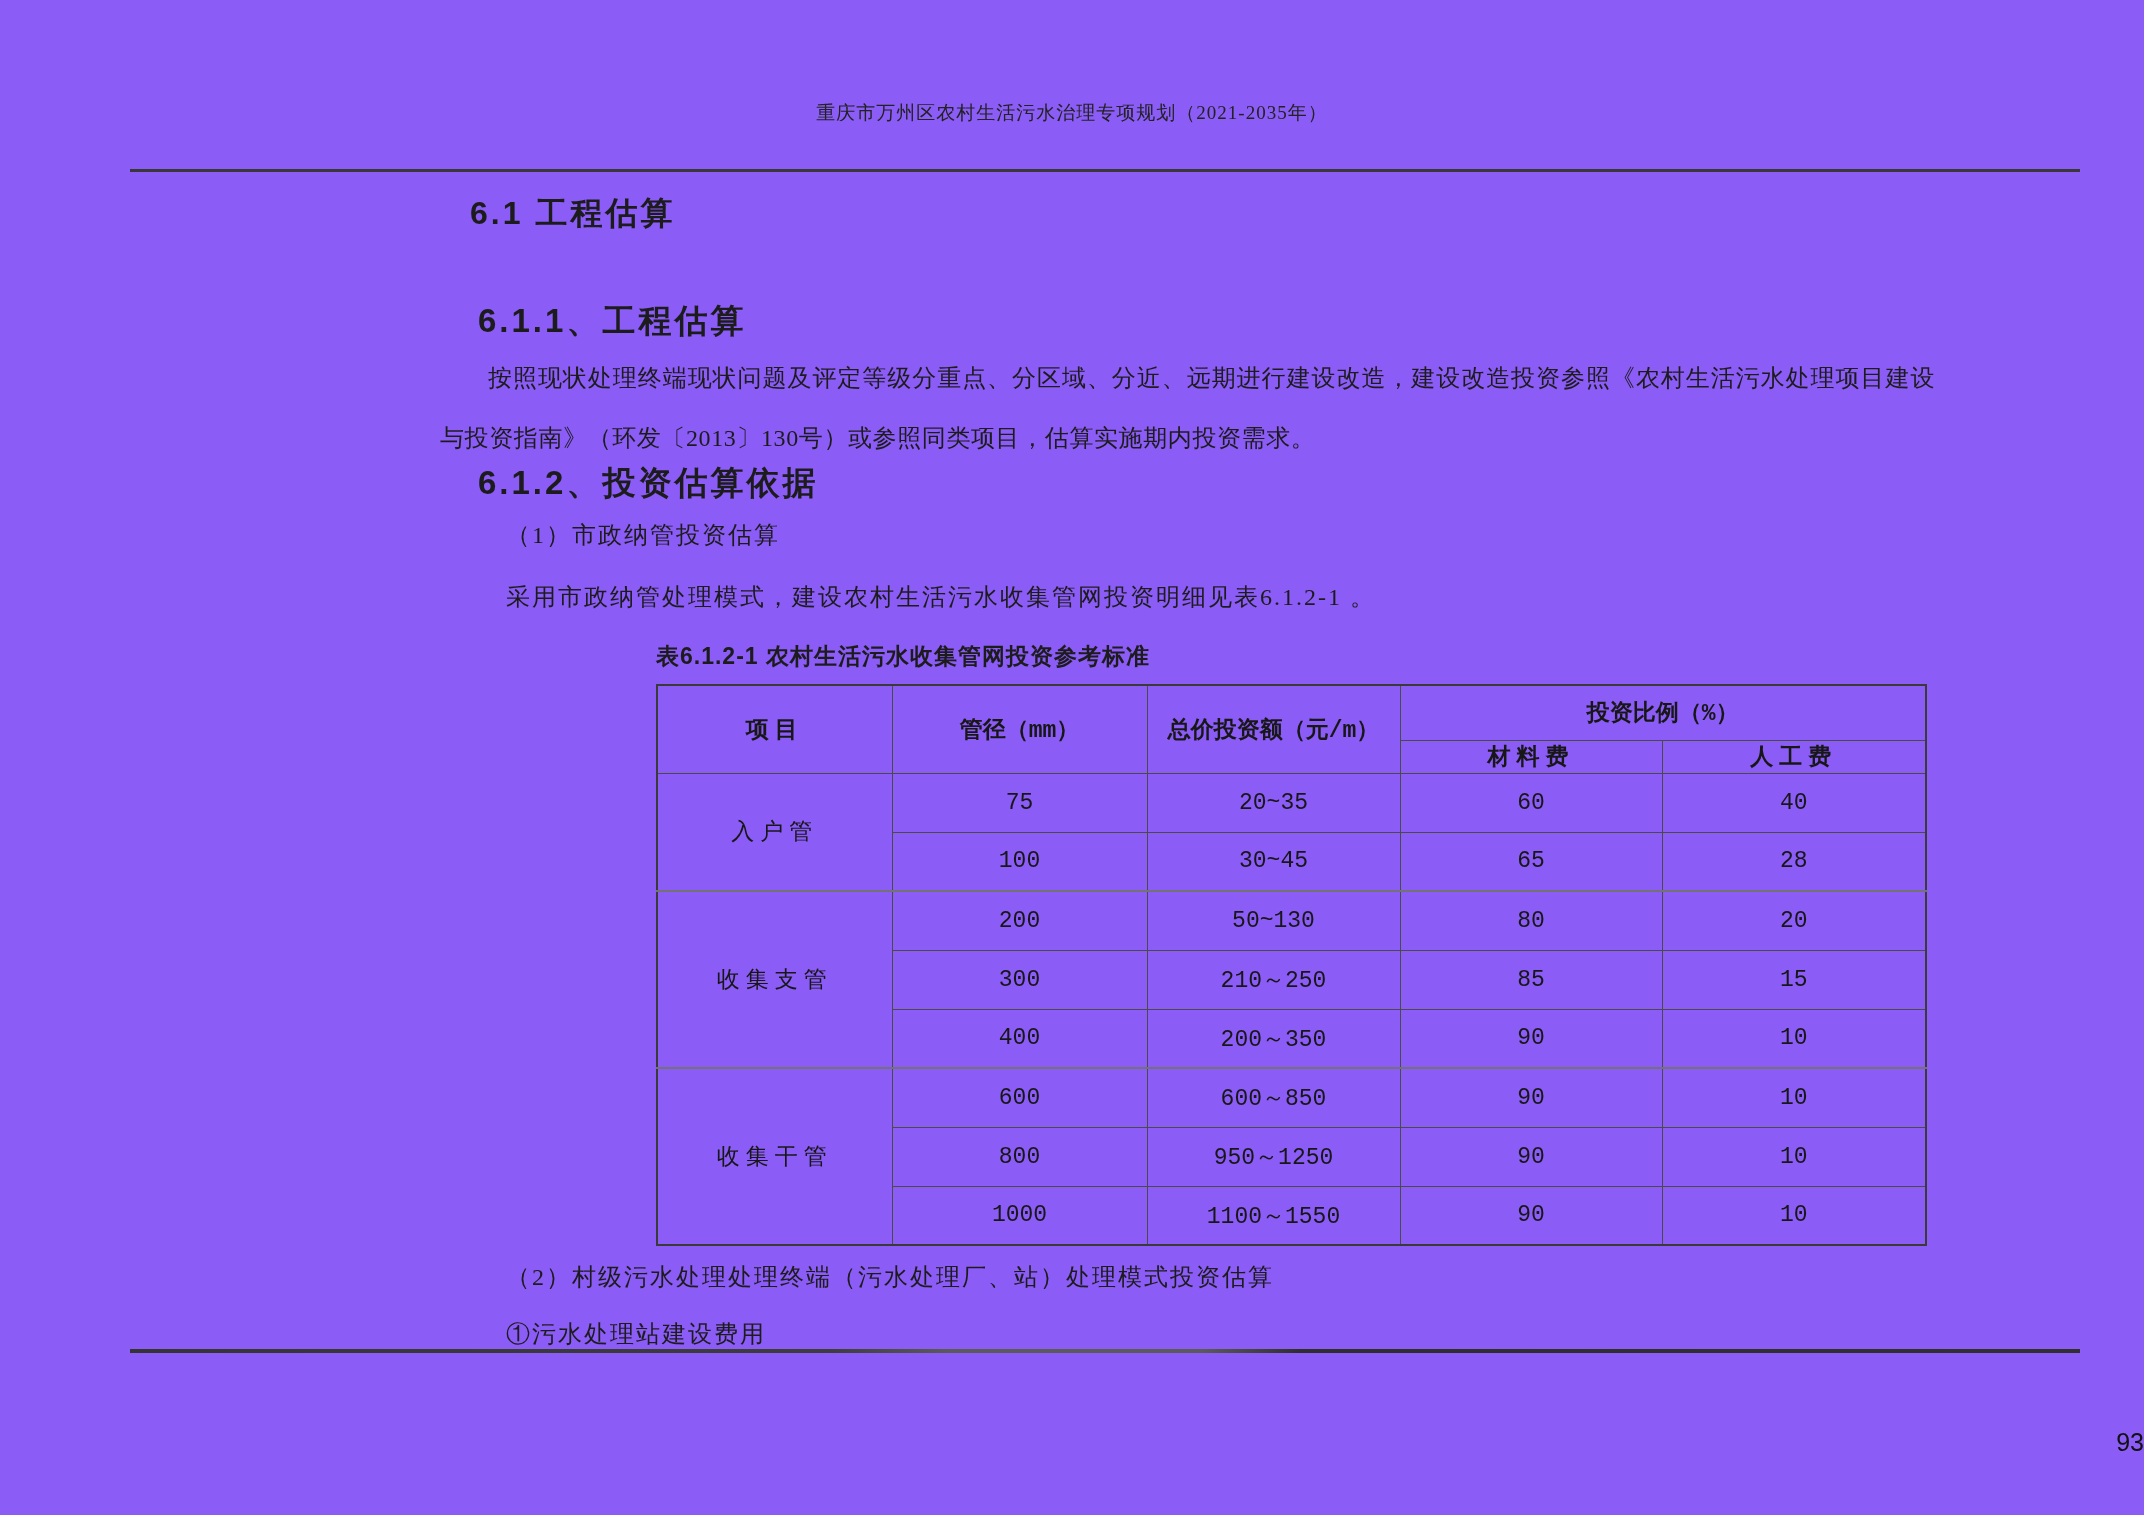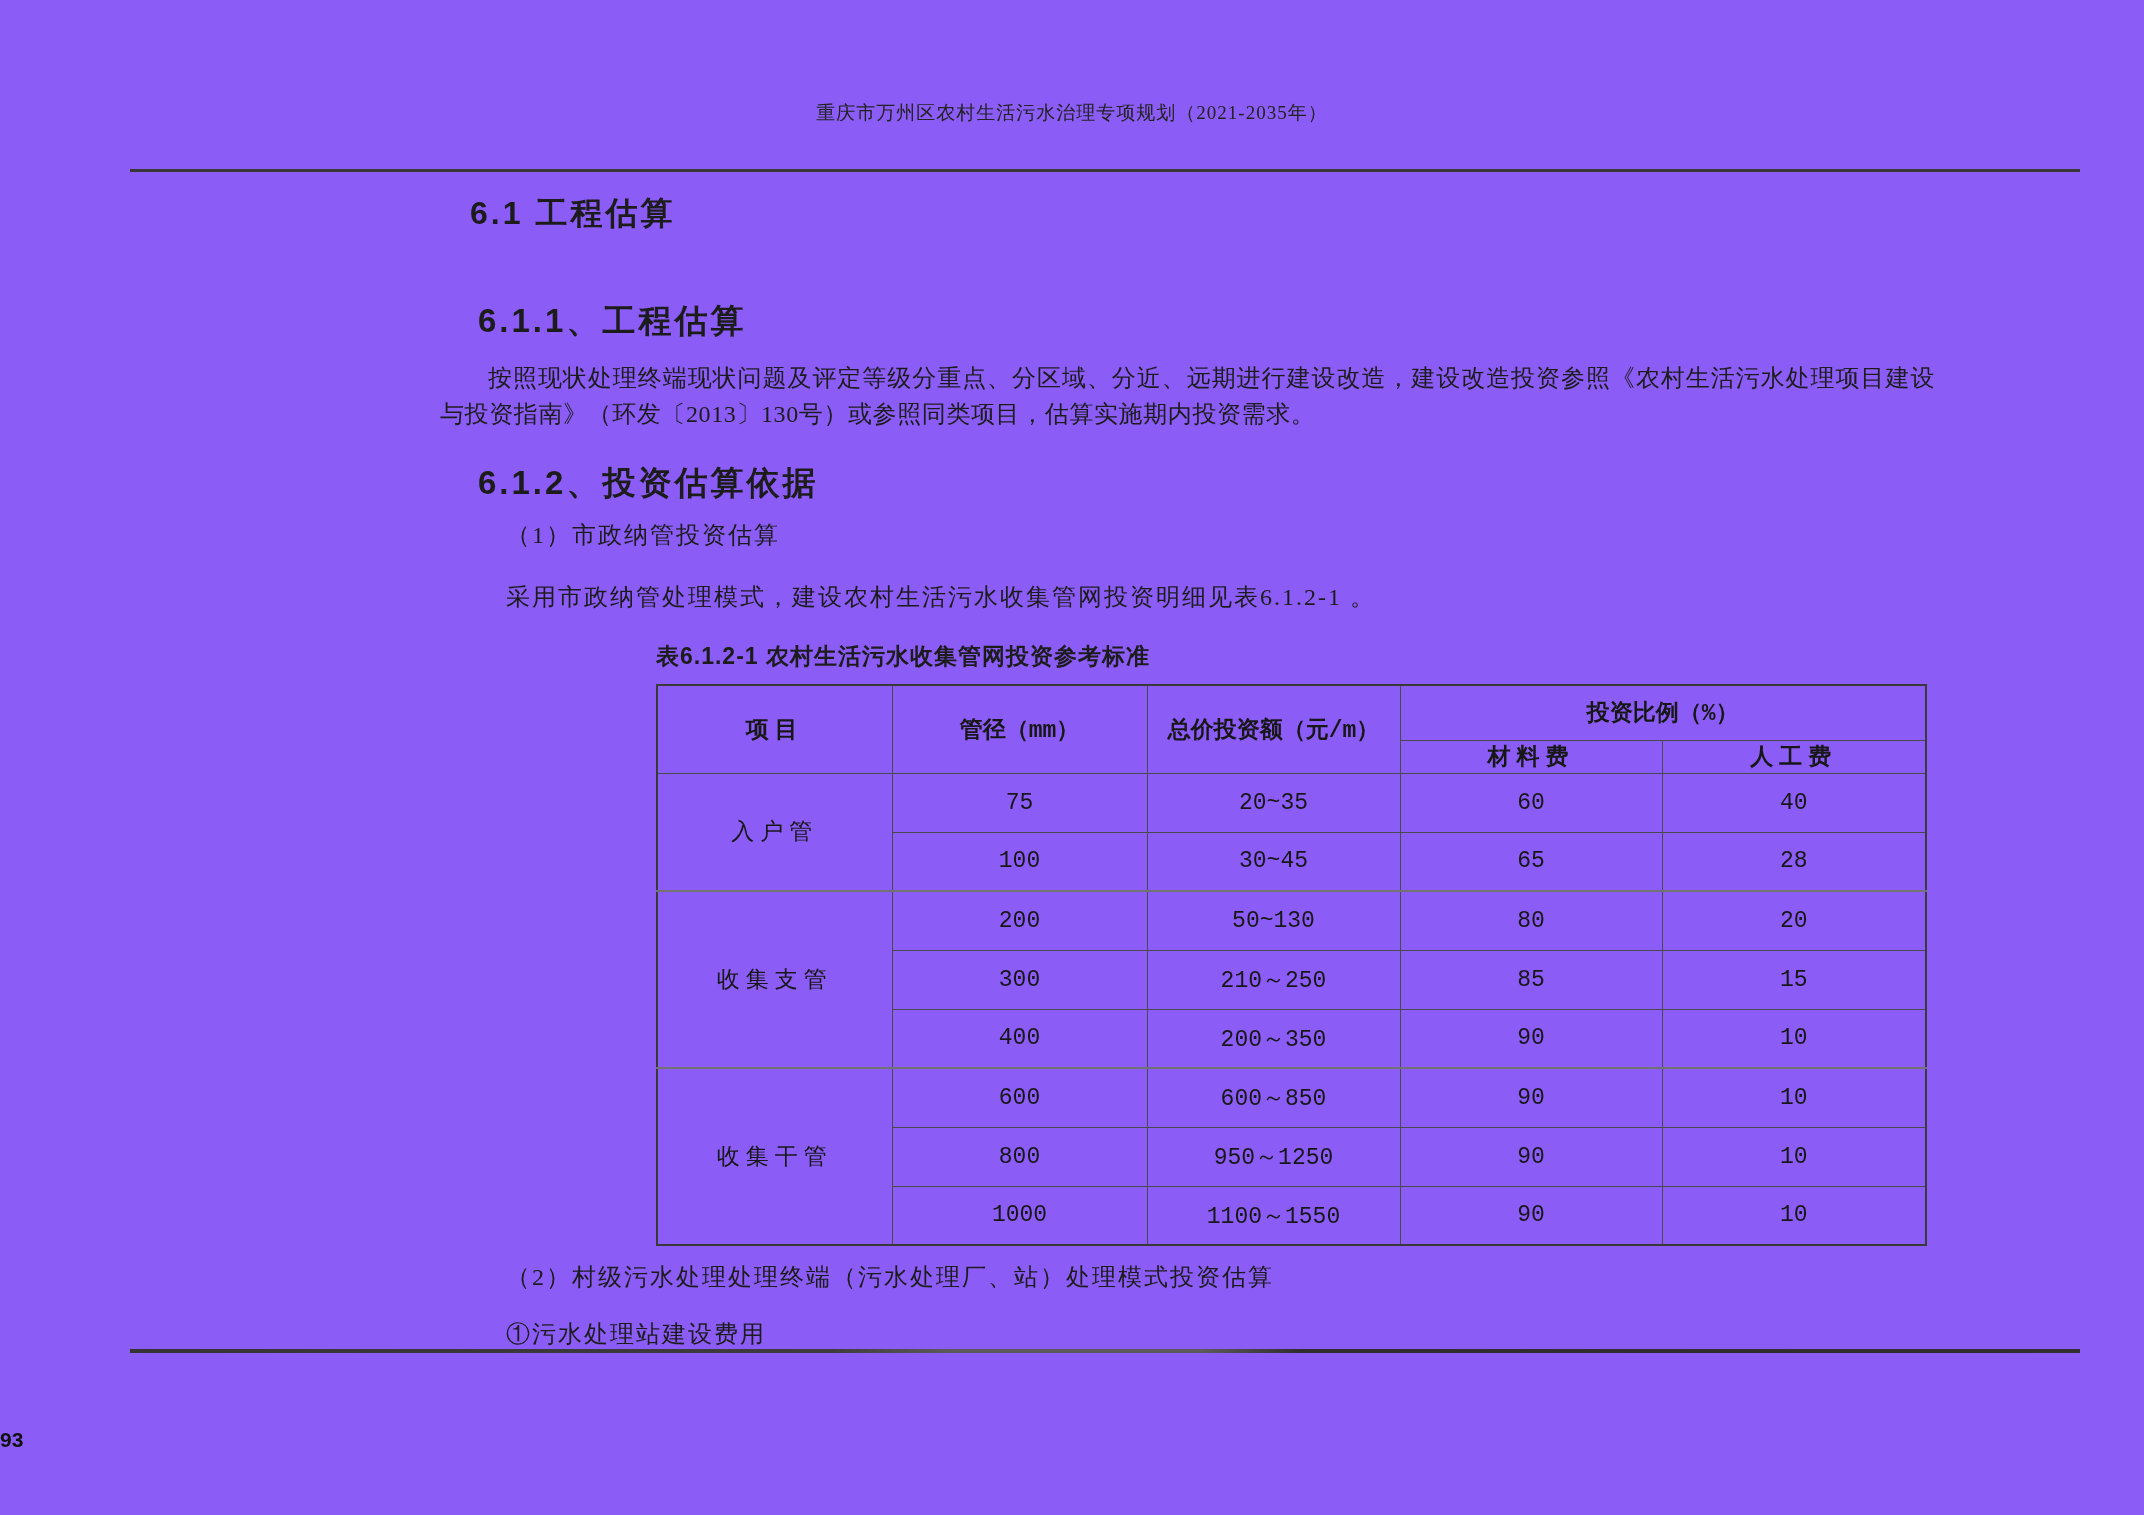--- a/index.html
+++ b/index.html
@@ -27,22 +27,22 @@
     font-weight:bold; font-size:32px; letter-spacing:3px;
   }
   .h2 {
     position:absolute; left:478px;
     font-family:"Liberation Sans", sans-serif;
     font-weight:bold; font-size:33px; letter-spacing:3px;
   }
   .h2-a { top:299px; }
   .h2-b { top:461px; }
   .para1 {
-    position:absolute; left:440px; top:360px; width:1495px;
-    font-size:24px; line-height:36px;
+    position:absolute; left:440px; top:348px; width:1495px;
+    font-size:24px; line-height:60px;
     letter-spacing:0.6px;
     text-align:justify;
     text-indent:2em;
   }
   .inline-line {
     position:absolute; left:506px;
     font-size:24px; letter-spacing:2px;
     white-space:nowrap;
   }
   .item-1 { top:519px; }
@@ -75,23 +75,23 @@
   table.inv tr.br  { height:59px; }
   table.inv td.hd  { font-weight:bold; }
   table.inv td.cjk { letter-spacing:6px; }
   table.inv tr.gs td { border-top:2px solid #737373;margin-left:8px; }
   .footer-rule {
     position:absolute; left:130px; top:1349px; width:1950px; height:4px;
     background:linear-gradient(90deg,#343434 0%,#3d3d3d 36%,#5a5a5a 42%,#5a5a5a 55%,#2e2e2e 60%,#303030 100%);
   }
   .page-num {
     position:absolute; top:1428px; left:0; right:0;
-    text-align:left;
+    text-align:right;
     font-family:"Liberation Sans", sans-serif;
-    font-size:21px; color:#111;font-weight:bold;
+    font-size:25px; color:#111;
   }
 </style>
 </head>
 <body>
 
 <div class="page">
 
   <div class="doc-header-title">重庆市万州区农村生活污水治理专项规划（2021-2035年）</div>
   <div class="header-rule"></div>
 

